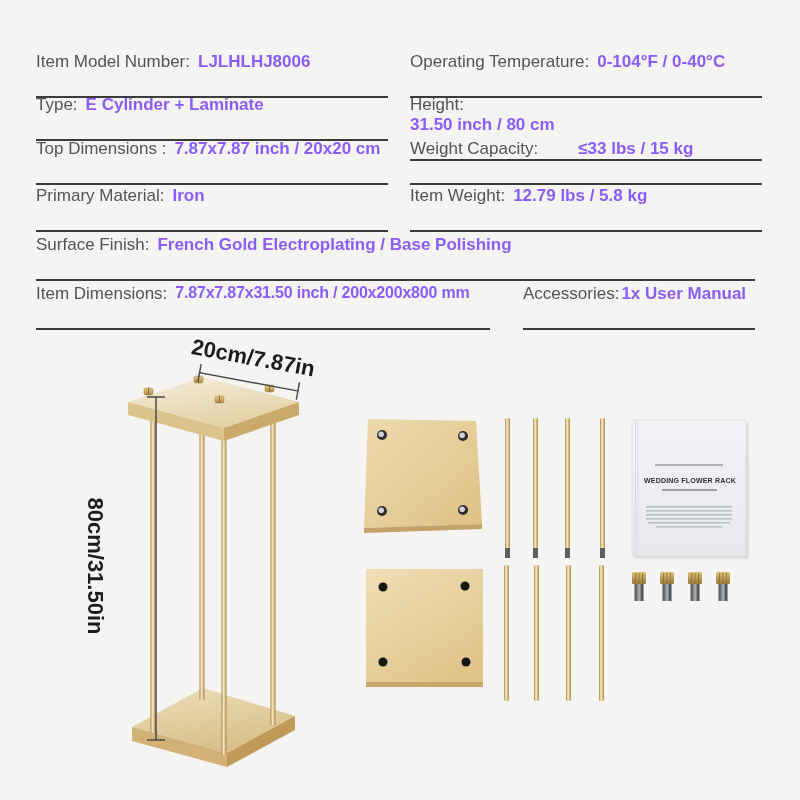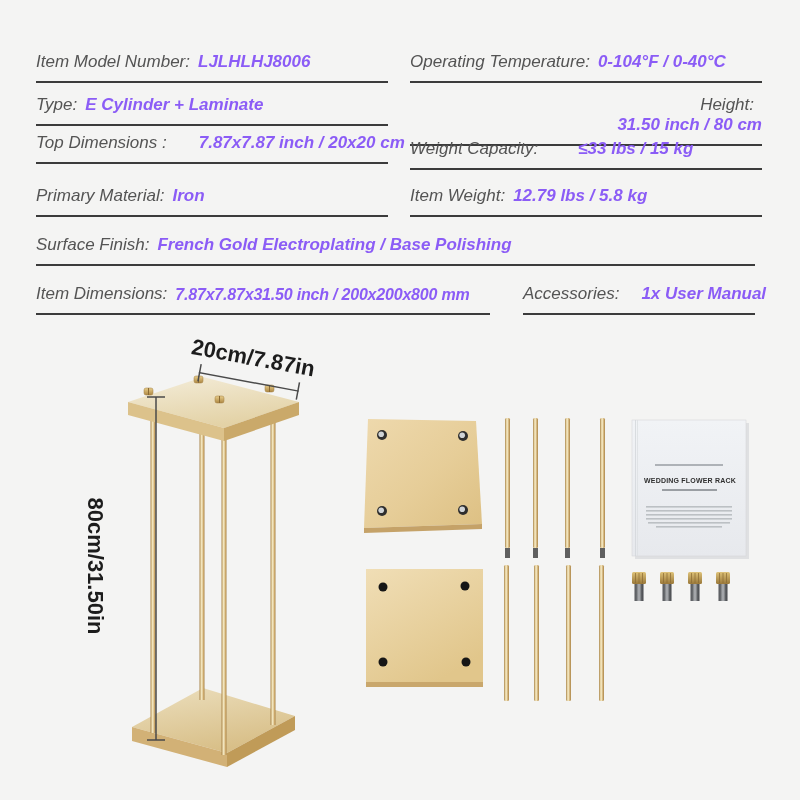--- a/index.html
+++ b/index.html
@@ -3,26 +3,25 @@
 <meta charset="utf-8">
 <style>
   html,body{margin:0;padding:0;}
   body{
     width:800px;height:800px;position:relative;overflow:hidden;
     background:#f4f4f3;
     font-family:"Liberation Sans","DejaVu Sans",sans-serif;
   }
   .spec-row{
     position:absolute;
-    display:flex;align-items:flex-end;
-    padding-bottom:9px;
+    display:flex;align-items:flex-start;
+    padding-bottom:24px;
     border-bottom:2px solid #3b3b3b;
     white-space:nowrap;
     box-sizing:border-box;
-    font-style:italic;
   }
   .spec-row .lbl{
     color:#545454;font-size:17px;font-weight:400;margin-right:8px;
   }
   .spec-row .val{
     color:#8b5cf6;font-size:17px;font-weight:700;
   }
   .spec-row .val.small{font-size:16px;letter-spacing:-0.2px;}
   svg text{font-family:"Liberation Sans","DejaVu Sans",sans-serif;}
 </style>
@@ -42,21 +41,21 @@
 
   <div class="spec-row" style="left:36px;top:95px;width:352px;">
     <span class="lbl">Type:</span>
     <span class="val">E Cylinder + Laminate</span>
   </div>
   <div class="spec-row" style="left:410px;top:95px;width:352px;flex-direction:column;">
     <span class="lbl">Height:</span>
     <span class="val">31.50 inch / 80 cm</span>
   </div>
 
-  <div class="spec-row" style="left:36px;top:133px;width:352px;gap:24px;">
+  <div class="spec-row" style="left:36px;top:139px;width:352px;">
     <span class="lbl">Top Dimensions :</span>
     <span class="val">7.87x7.87 inch / 20x20 cm</span>
   </div>
   <div class="spec-row" style="left:410px;top:139px;width:352px;gap:32px;">
     <span class="lbl">Weight Capacity:</span>
     <span class="val">≤33 lbs / 15 kg</span>
   </div>
 
   <div class="spec-row" style="left:36px;top:186px;width:352px;">
     <span class="lbl">Primary Material:</span>
@@ -69,21 +68,21 @@
 
   <div class="spec-row" style="left:36px;top:235px;width:719px;">
     <span class="lbl">Surface Finish:</span>
     <span class="val">French Gold Electroplating / Base Polishing</span>
   </div>
 
   <div class="spec-row" style="left:36px;top:284px;width:454px;">
     <span class="lbl">Item Dimensions:</span>
     <span class="val small">7.87x7.87x31.50 inch / 200x200x800 mm</span>
   </div>
-  <div class="spec-row" style="left:523px;top:284px;width:232px;gap:20px;">
+  <div class="spec-row" style="left:523px;top:284px;width:232px;">
     <span class="lbl" style="margin-right:2px;">Accessories:</span>
     <span class="val">1x User Manual</span>
   </div>
 </div>
 
 <svg style="position:absolute;left:0;top:330px;" width="800" height="470" viewBox="0 0 800 470">
   <defs>
     <linearGradient id="gLeg" x1="0" y1="0" x2="1" y2="0">
       <stop offset="0" stop-color="#a8854c"></stop>
         <stop offset="0.3" stop-color="#e8d5a6"></stop>

